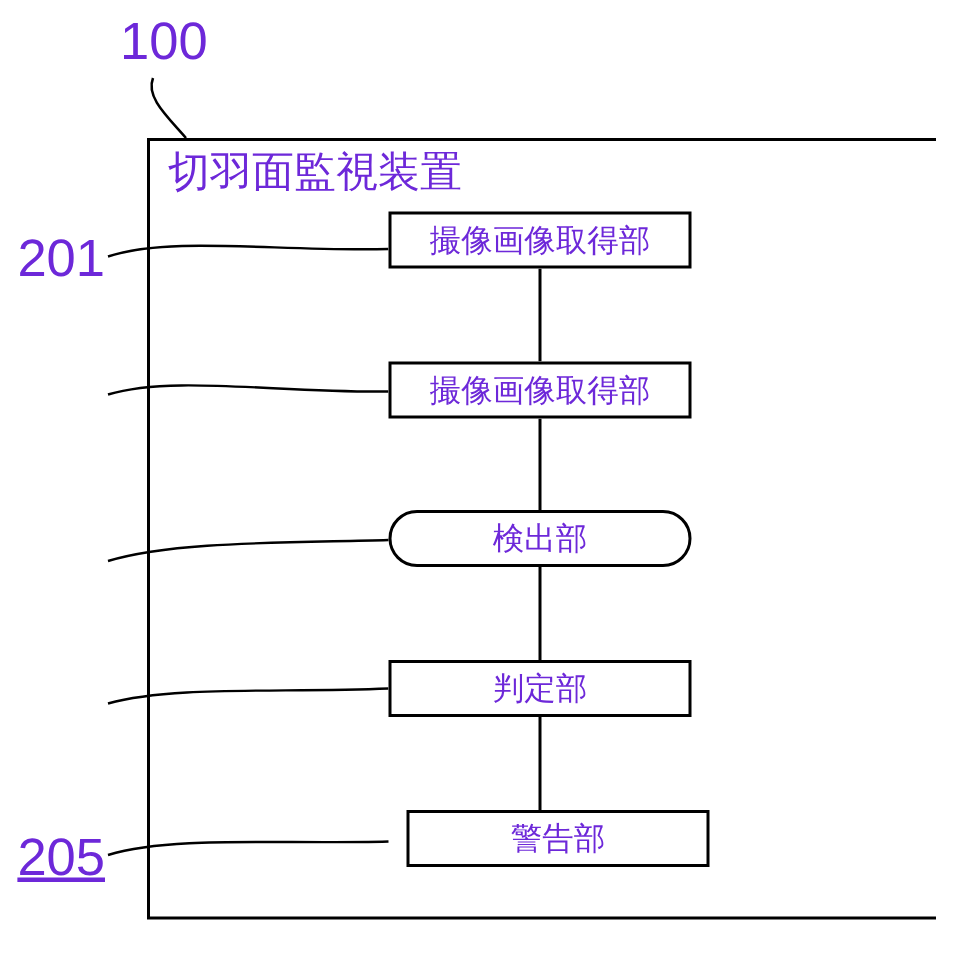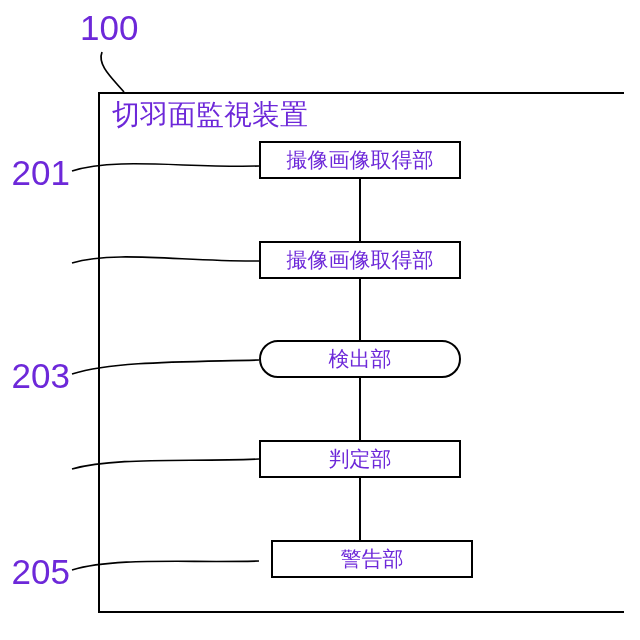--- a/index.html
+++ b/index.html
@@ -109,16 +109,15 @@
     <span>検出部</span>
   </div>
   <div class="block" style="top:440px;">
     <span>判定部</span>
   </div>
   <div class="block" style="top:540px;margin-left:12px;">
     <span>警告部</span>
   </div>
 
   <div class="ref-num ref-side" style="top:154px;">201</div>
-  <div class="ref-num ref-side" style="top:357px;">203</div>
-  <div class="ref-num ref-side" style="top:553px;">205</div>
+  <div class="ref-num ref-side" style="top:553px;text-decoration:underline;">205</div>
 
 </div>
 
 </body></html>

